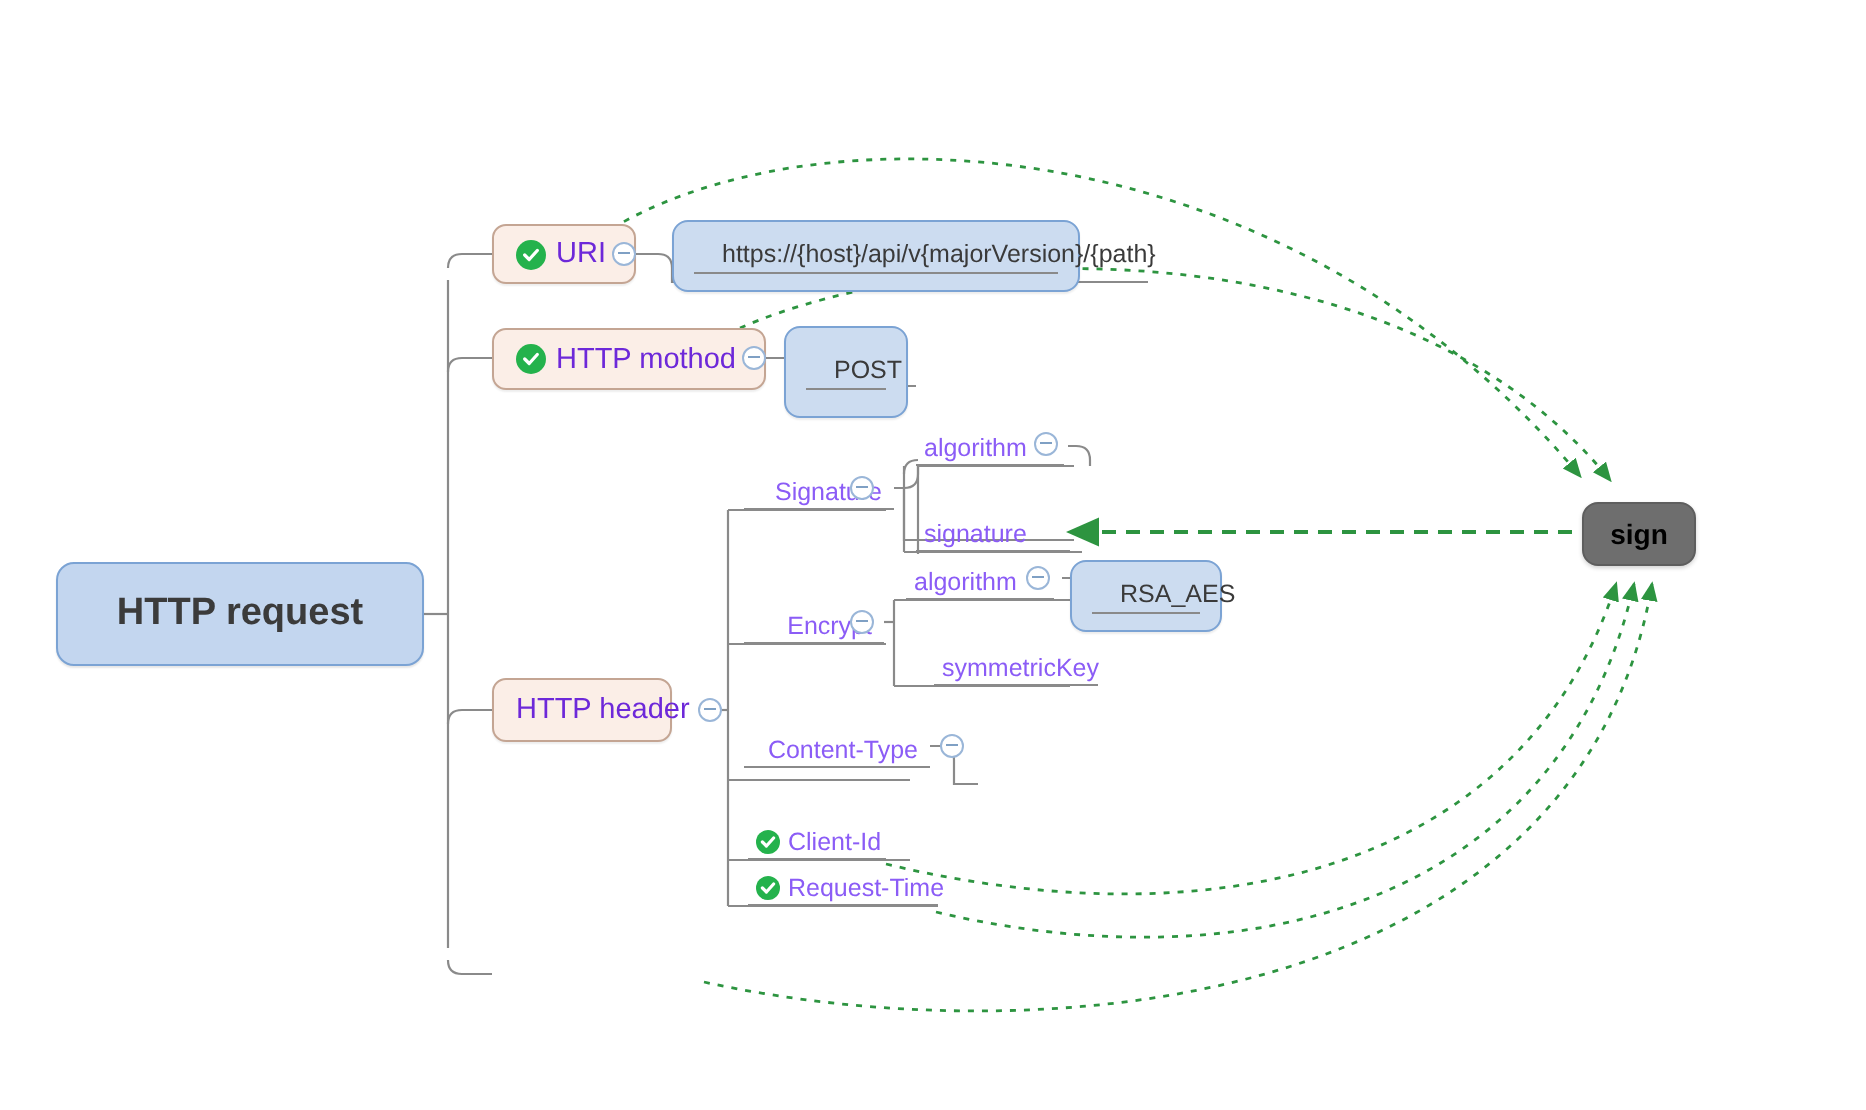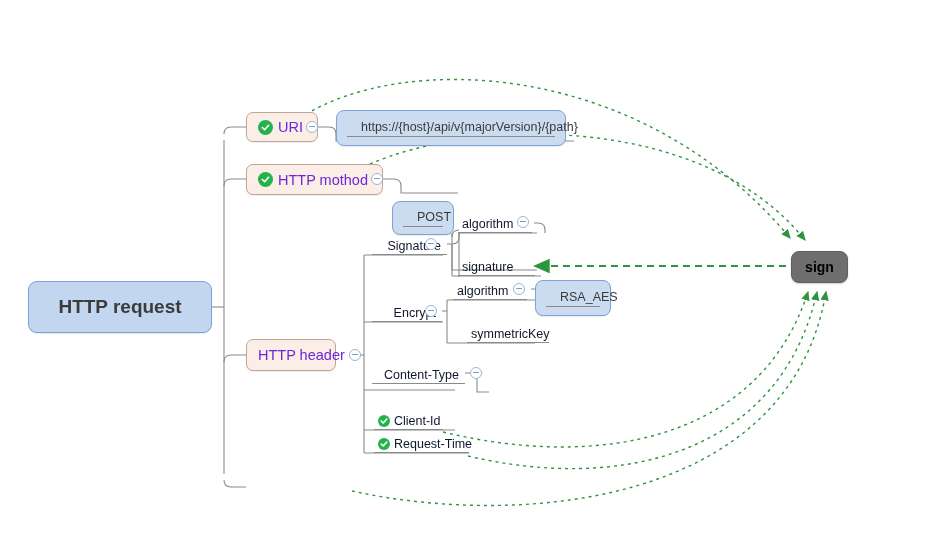--- a/index.html
+++ b/index.html
@@ -53,21 +53,21 @@
     border: 1px solid #c4a593;
     border-radius: 7px;
     color: #6d28d9;
     font-size: 14.5px;
     padding: 0 11px;
     box-shadow: 0 1px 1px rgba(0,0,0,0.07);
   }
 
   
   .sub-node {
-    color: #0f172a;
+    color: #8b5cf6;
     font-size: 12.5px;
     padding: 0 6px 0 4px;
     border-bottom: 1px solid #8a8a8a;
     align-items: flex-end;
     padding-bottom: 1px;
   }
   .sub-node.right-align {
     justify-content: flex-end;
   }
 
@@ -233,34 +233,34 @@
 
   <div class="node topic-node" style="left:246px; top:112px; width:72px; height:30px;">
     <span class="check-icon">
       <svg width="9" height="9" viewBox="0 0 10 10">
           <path d="M1.5,5 L4,7.5 L8.5,2.5" stroke="#ffffff" stroke-width="1.8" fill="none" stroke-linecap="round" stroke-linejoin="round"></path>
         </svg>
     </span>
     <span class="node-label">URI</span>
   </div>
   <div class="toggle" style="left:306px; top:121px;"></div>
-  <div class="node value-box" style="left:336px; top:110px; width:230px; height:36px;">
+  <div class="node value-box" style="left:336px; top:110px; width:204px; height:36px;">
     <span class="value-line centered">https://{host}/api/v{majorVersion}/{path}</span>
   </div>
 
   <div class="node topic-node" style="left:246px; top:164px; width:137px; height:31px;">
     <span class="check-icon">
       <svg width="9" height="9" viewBox="0 0 10 10">
           <path d="M1.5,5 L4,7.5 L8.5,2.5" stroke="#ffffff" stroke-width="1.8" fill="none" stroke-linecap="round" stroke-linejoin="round"></path>
         </svg>
     </span>
     <span class="node-label">HTTP mothod</span>
   </div>
   <div class="toggle" style="left:371px; top:173px;"></div>
-  <div class="node value-box" style="left:392px; top:163px; width:62px; height:34px;margin-top:38px;">
+  <div class="node value-box" style="left:392px; top:163px; width:62px; height:46px;">
     <span class="value-line centered">POST</span>
   </div>
 
   <div class="node topic-node" style="left:246px; top:339px; width:90px; height:32px;">
     <span class="node-label">HTTP header</span>
   </div>
   <div class="toggle" style="left:349px; top:349px;"></div>
 
   <div class="node sub-node right-align" style="left:372px; top:234px; width:75px; height:21px;">
     <span class="node-label">Signature</span>

